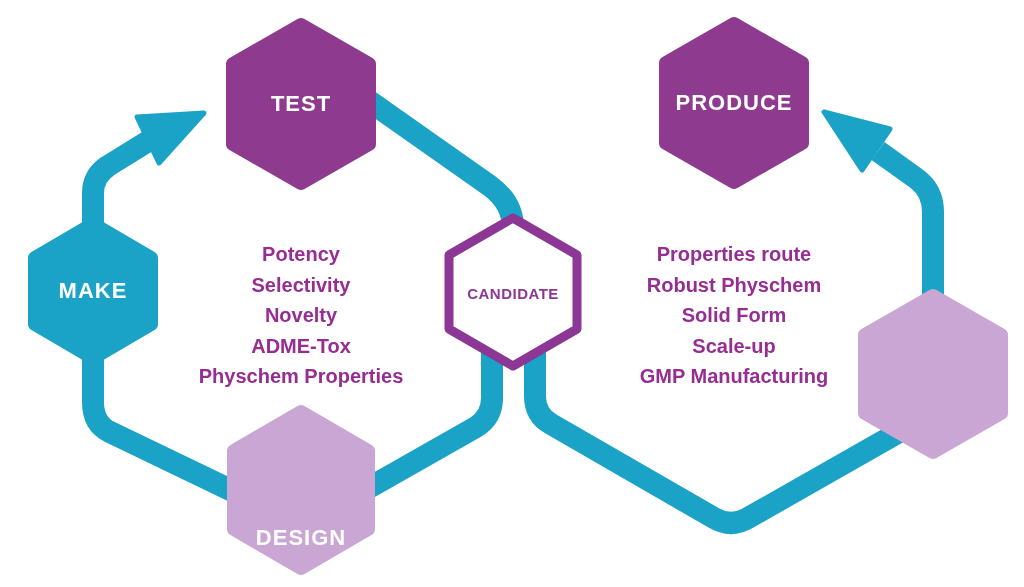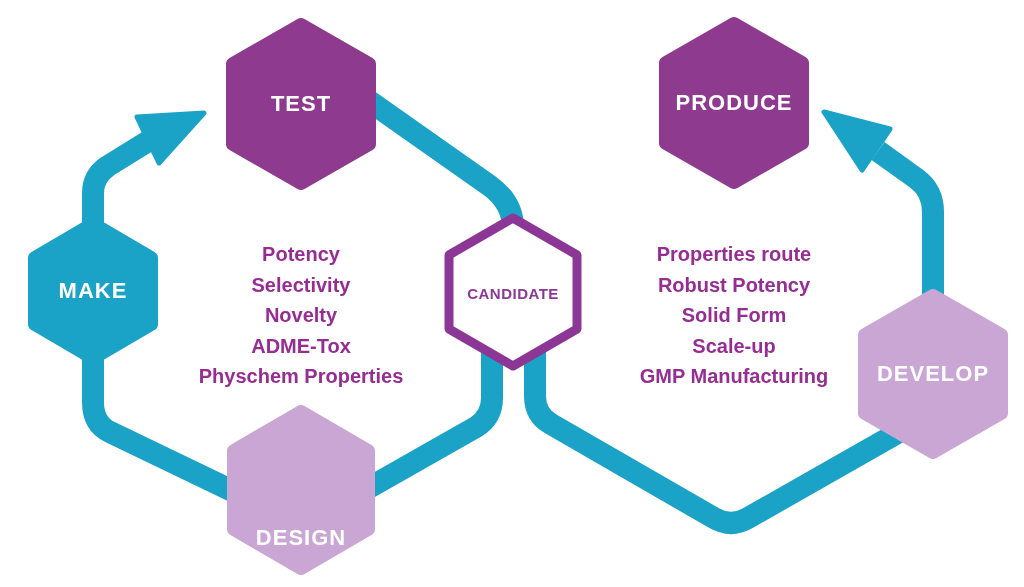--- a/index.html
+++ b/index.html
@@ -96,31 +96,30 @@
   <div class="hex-label" style="left:301px; top:104px;">TEST</div>
 
   <div class="hex-label" style="left:93px; top:291px;">MAKE</div>
 
   <div class="hex-label" style="left:301px; top:490px;margin-top:48px;">DESIGN</div>
 
   <div class="hex-label candidate" style="left:513px; top:293px;">CANDIDATE</div>
 
   <div class="hex-label" style="left:734px; top:103px;">PRODUCE</div>
 
-  <div class="hex-label" style="left:933px; top:374px;">DEVELOP</div>
 
   <div class="criteria-list" style="left:301px; top:204px;">
     <div>Potency</div>
     <div>Selectivity</div>
     <div>Novelty</div>
     <div>ADME-Tox</div>
     <div>Physchem Properties</div>
   </div>
 
   <div class="criteria-list" style="left:734px; top:204px;">
     <div>Properties route</div>
-    <div>Robust Potency</div>
+    <div>Robust Physchem</div>
     <div>Solid Form</div>
     <div>Scale-up</div>
     <div>GMP Manufacturing</div>
   </div>
 
 </div>
 
 </body></html>

